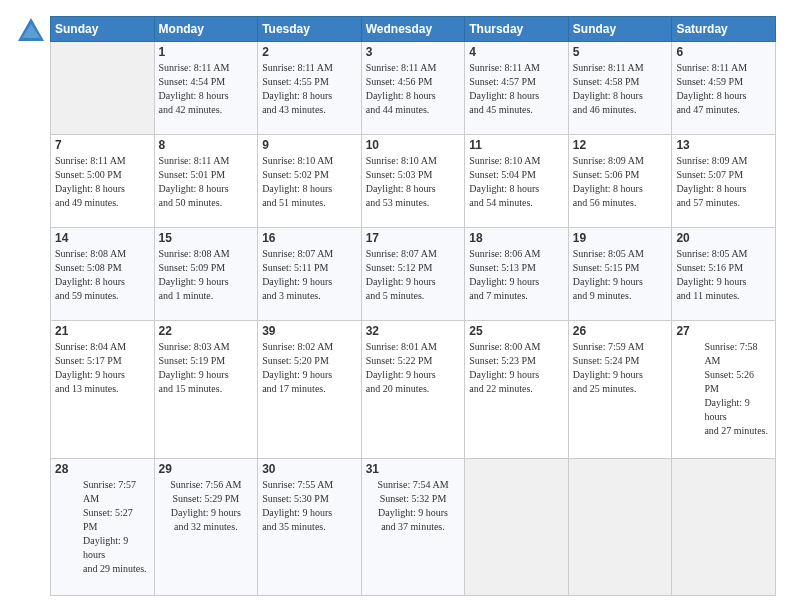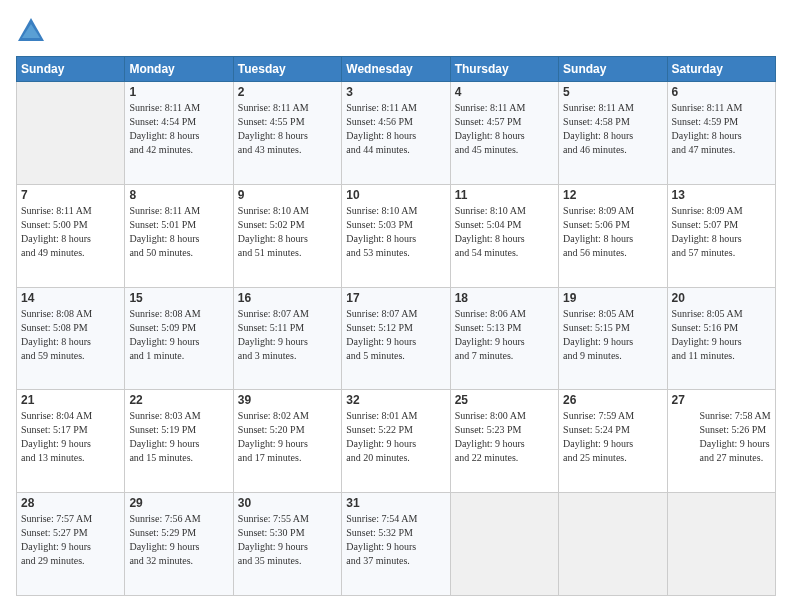--- a/index.html
+++ b/index.html
@@ -8,21 +8,21 @@
       height: 612px;
       font-family: Arial, sans-serif;
       background: #fff;
       overflow: hidden;
     }
     .page {
       width: 792px;
       height: 612px;
       padding: 16px;
       display: flex;
-      flex-direction: column;
+      flex-direction: row;
     }
     .header {
       display: flex;
       justify-content: space-between;
       align-items: flex-start;
       margin-bottom: 10px;
     }
     .logo {
       display: flex;
       align-items: center;
@@ -335,42 +335,42 @@
             <span class="day-number">27</span>
             <div class="day-info" style="white-space: pre-line; margin-left: 28px;">Sunrise: 7:58 AM
 Sunset: 5:26 PM
 Daylight: 9 hours
 and 27 minutes.</div>
           </td>
         </tr>
         <tr>
           <td>
             <span class="day-number">28</span>
-            <div class="day-info" style="white-space: pre-line;">Sunrise: 7:57 AM
+            <div class="day-info" style="white-space: pre-line; margin-left: 28px;">Sunrise: 7:57 AM
 Sunset: 5:27 PM
 Daylight: 9 hours
 and 29 minutes.</div>
           </td>
           <td>
             <span class="day-number">29</span>
-            <div class="day-info" style="white-space: pre-line;">Sunrise: 7:56 AM
+            <div class="day-info" style="white-space: pre-line; text-align: center;">Sunrise: 7:56 AM
 Sunset: 5:29 PM
 Daylight: 9 hours
 and 32 minutes.</div>
           </td>
           <td>
             <span class="day-number">30</span>
             <div class="day-info" style="white-space: pre-line;">Sunrise: 7:55 AM
 Sunset: 5:30 PM
 Daylight: 9 hours
 and 35 minutes.</div>
           </td>
           <td>
             <span class="day-number">31</span>
-            <div class="day-info" style="white-space: pre-line;">Sunrise: 7:54 AM
+            <div class="day-info" style="white-space: pre-line; text-align: center;">Sunrise: 7:54 AM
 Sunset: 5:32 PM
 Daylight: 9 hours
 and 37 minutes.</div>
           </td>
           <td class="empty-cell"></td>
           <td class="empty-cell"></td>
           <td class="empty-cell"></td>
         </tr>
       </tbody>
   </table>

